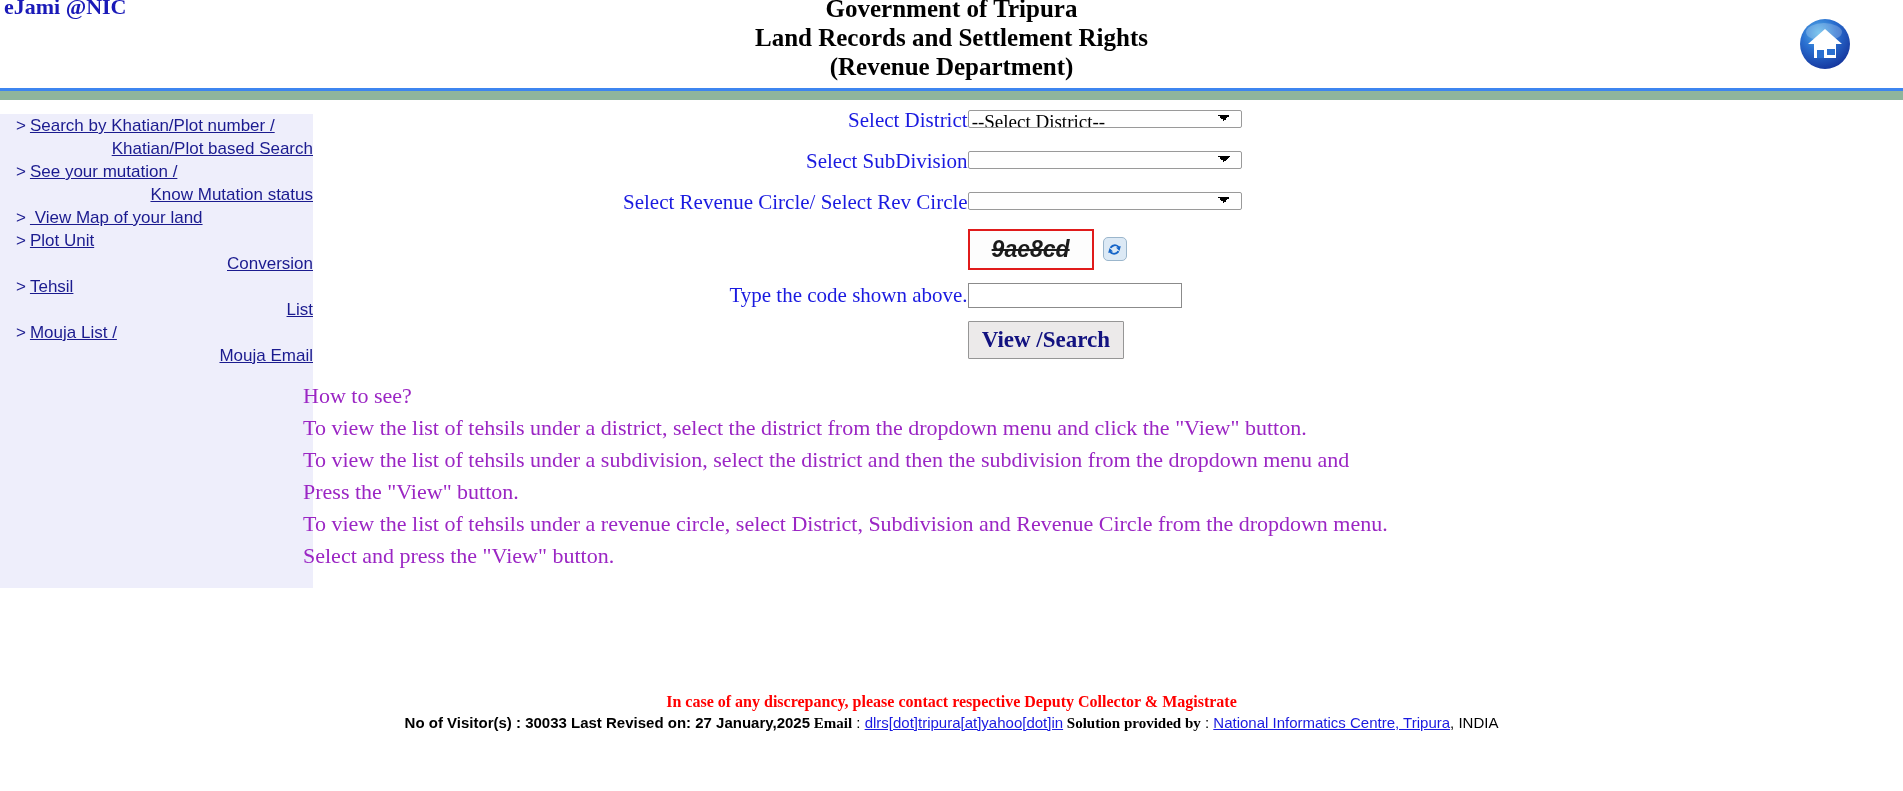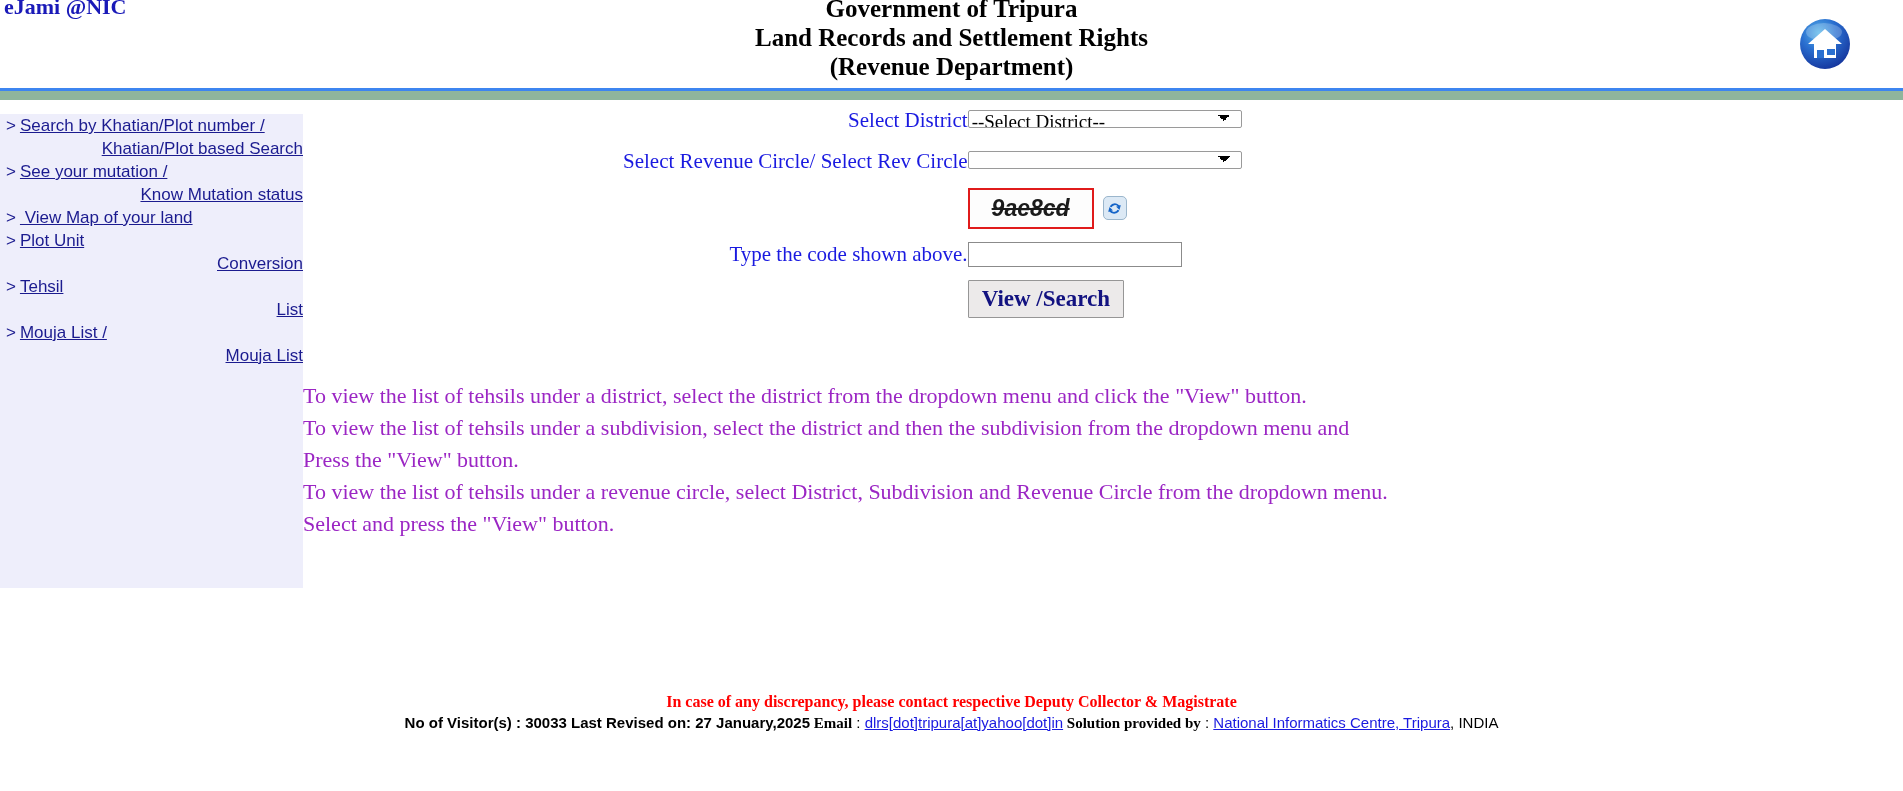--- a/index.html
+++ b/index.html
@@ -81,20 +81,21 @@
 
   
   #sidebar {
     position: absolute;
     left: 0;
     top: 14px;
     width: 303px;
     height: 474px;
     background: #eeeefb;
     font-family: "Liberation Sans", sans-serif;
+    padding-left: 10px;
   }
   .nav-item {
     font-size: 17px;
     line-height: 23px;
     color: #1b1b8f;
     padding: 0 0 0 6px;
     cursor: pointer;
     white-space: nowrap;
   }
   .nav-item .arrow {
@@ -331,33 +332,41 @@
       <span class="line2 lnk">Conversion</span>
     </div>
 
     <div class="nav-item">
       <span class="arrow">&gt;</span><span class="lnk">Tehsil</span>
       <span class="line2 lnk">List</span>
     </div>
 
     <div class="nav-item">
       <span class="arrow">&gt;</span><span class="lnk">Mouja List /</span>
-      <span class="line2 lnk">Mouja List</span>
+      <span class="line2 lnk">Mouja Email</span>
     </div>
 
   </div>
 
   <div id="form-area">
     <table class="form-table">
       <tbody>
           <tr>
         <td class="lbl">Select District</td>
         <td>
           <select class="dd">
             <option>--Select District--</option>
+          </select>
+        </td>
+      </tr>
+      <tr>
+        <td class="lbl">Select SubDivision</td>
+        <td>
+          <select class="dd">
+            <option></option>
           </select>
         </td>
       </tr>
       <tr>
         <td class="lbl">Select Revenue Circle/ Select Rev Circle</td>
         <td>
           <select class="dd">
             <option></option>
           </select>
         </td>
@@ -388,20 +397,21 @@
         <td class="lbl"></td>
         <td>
           <button id="view-btn">View /Search</button>
         </td>
       </tr>
     </tbody>
       </table>
   </div>
 
   <div id="instructions">
+    <div>How to see?</div>
     <div>To view the list of tehsils under a district, select the district from the dropdown menu and click the "View" button.</div>
     <div>To view the list of tehsils under a subdivision, select the district and then the subdivision from the dropdown menu and</div>
     <div>Press the "View" button.</div>
     <div>To view the list of tehsils under a revenue circle, select District, Subdivision and Revenue Circle from the dropdown menu.</div>
     <div>Select and press the "View" button.</div>
   </div>
 
   <div id="footer">
     <div id="discrepancy">In case of any discrepancy, please contact respective Deputy Collector &amp; Magistrate</div>
     <div id="footline">

